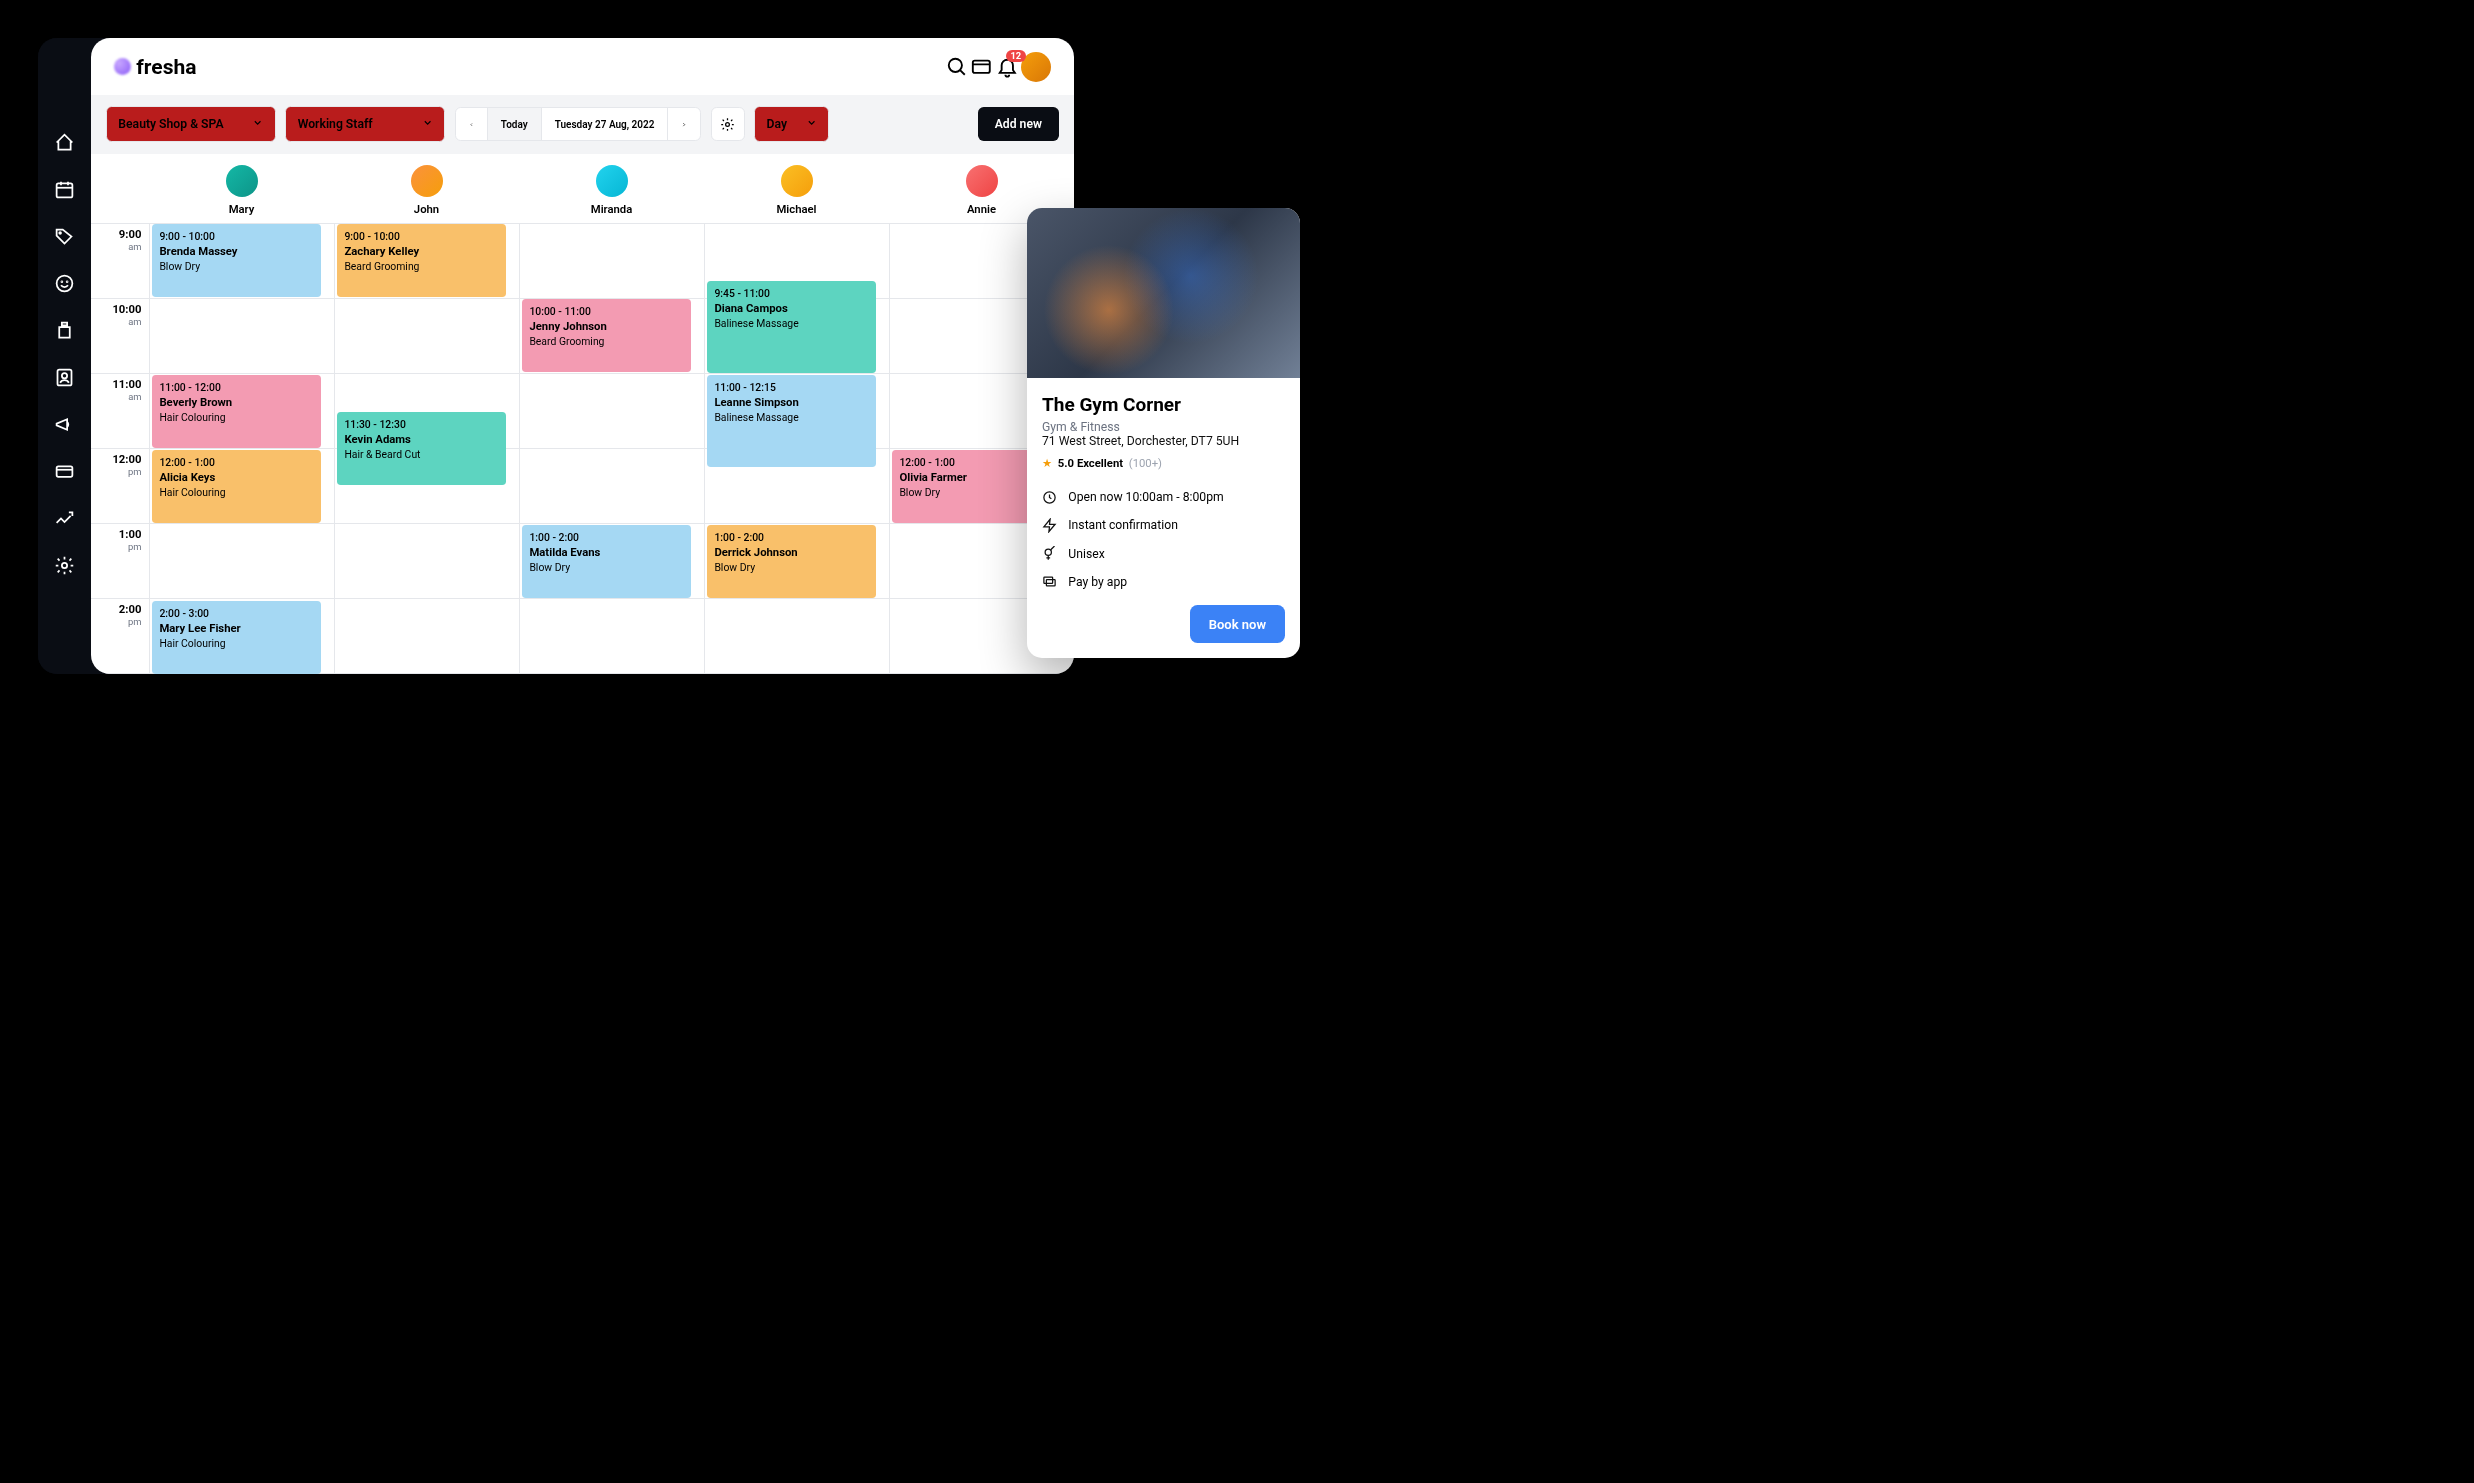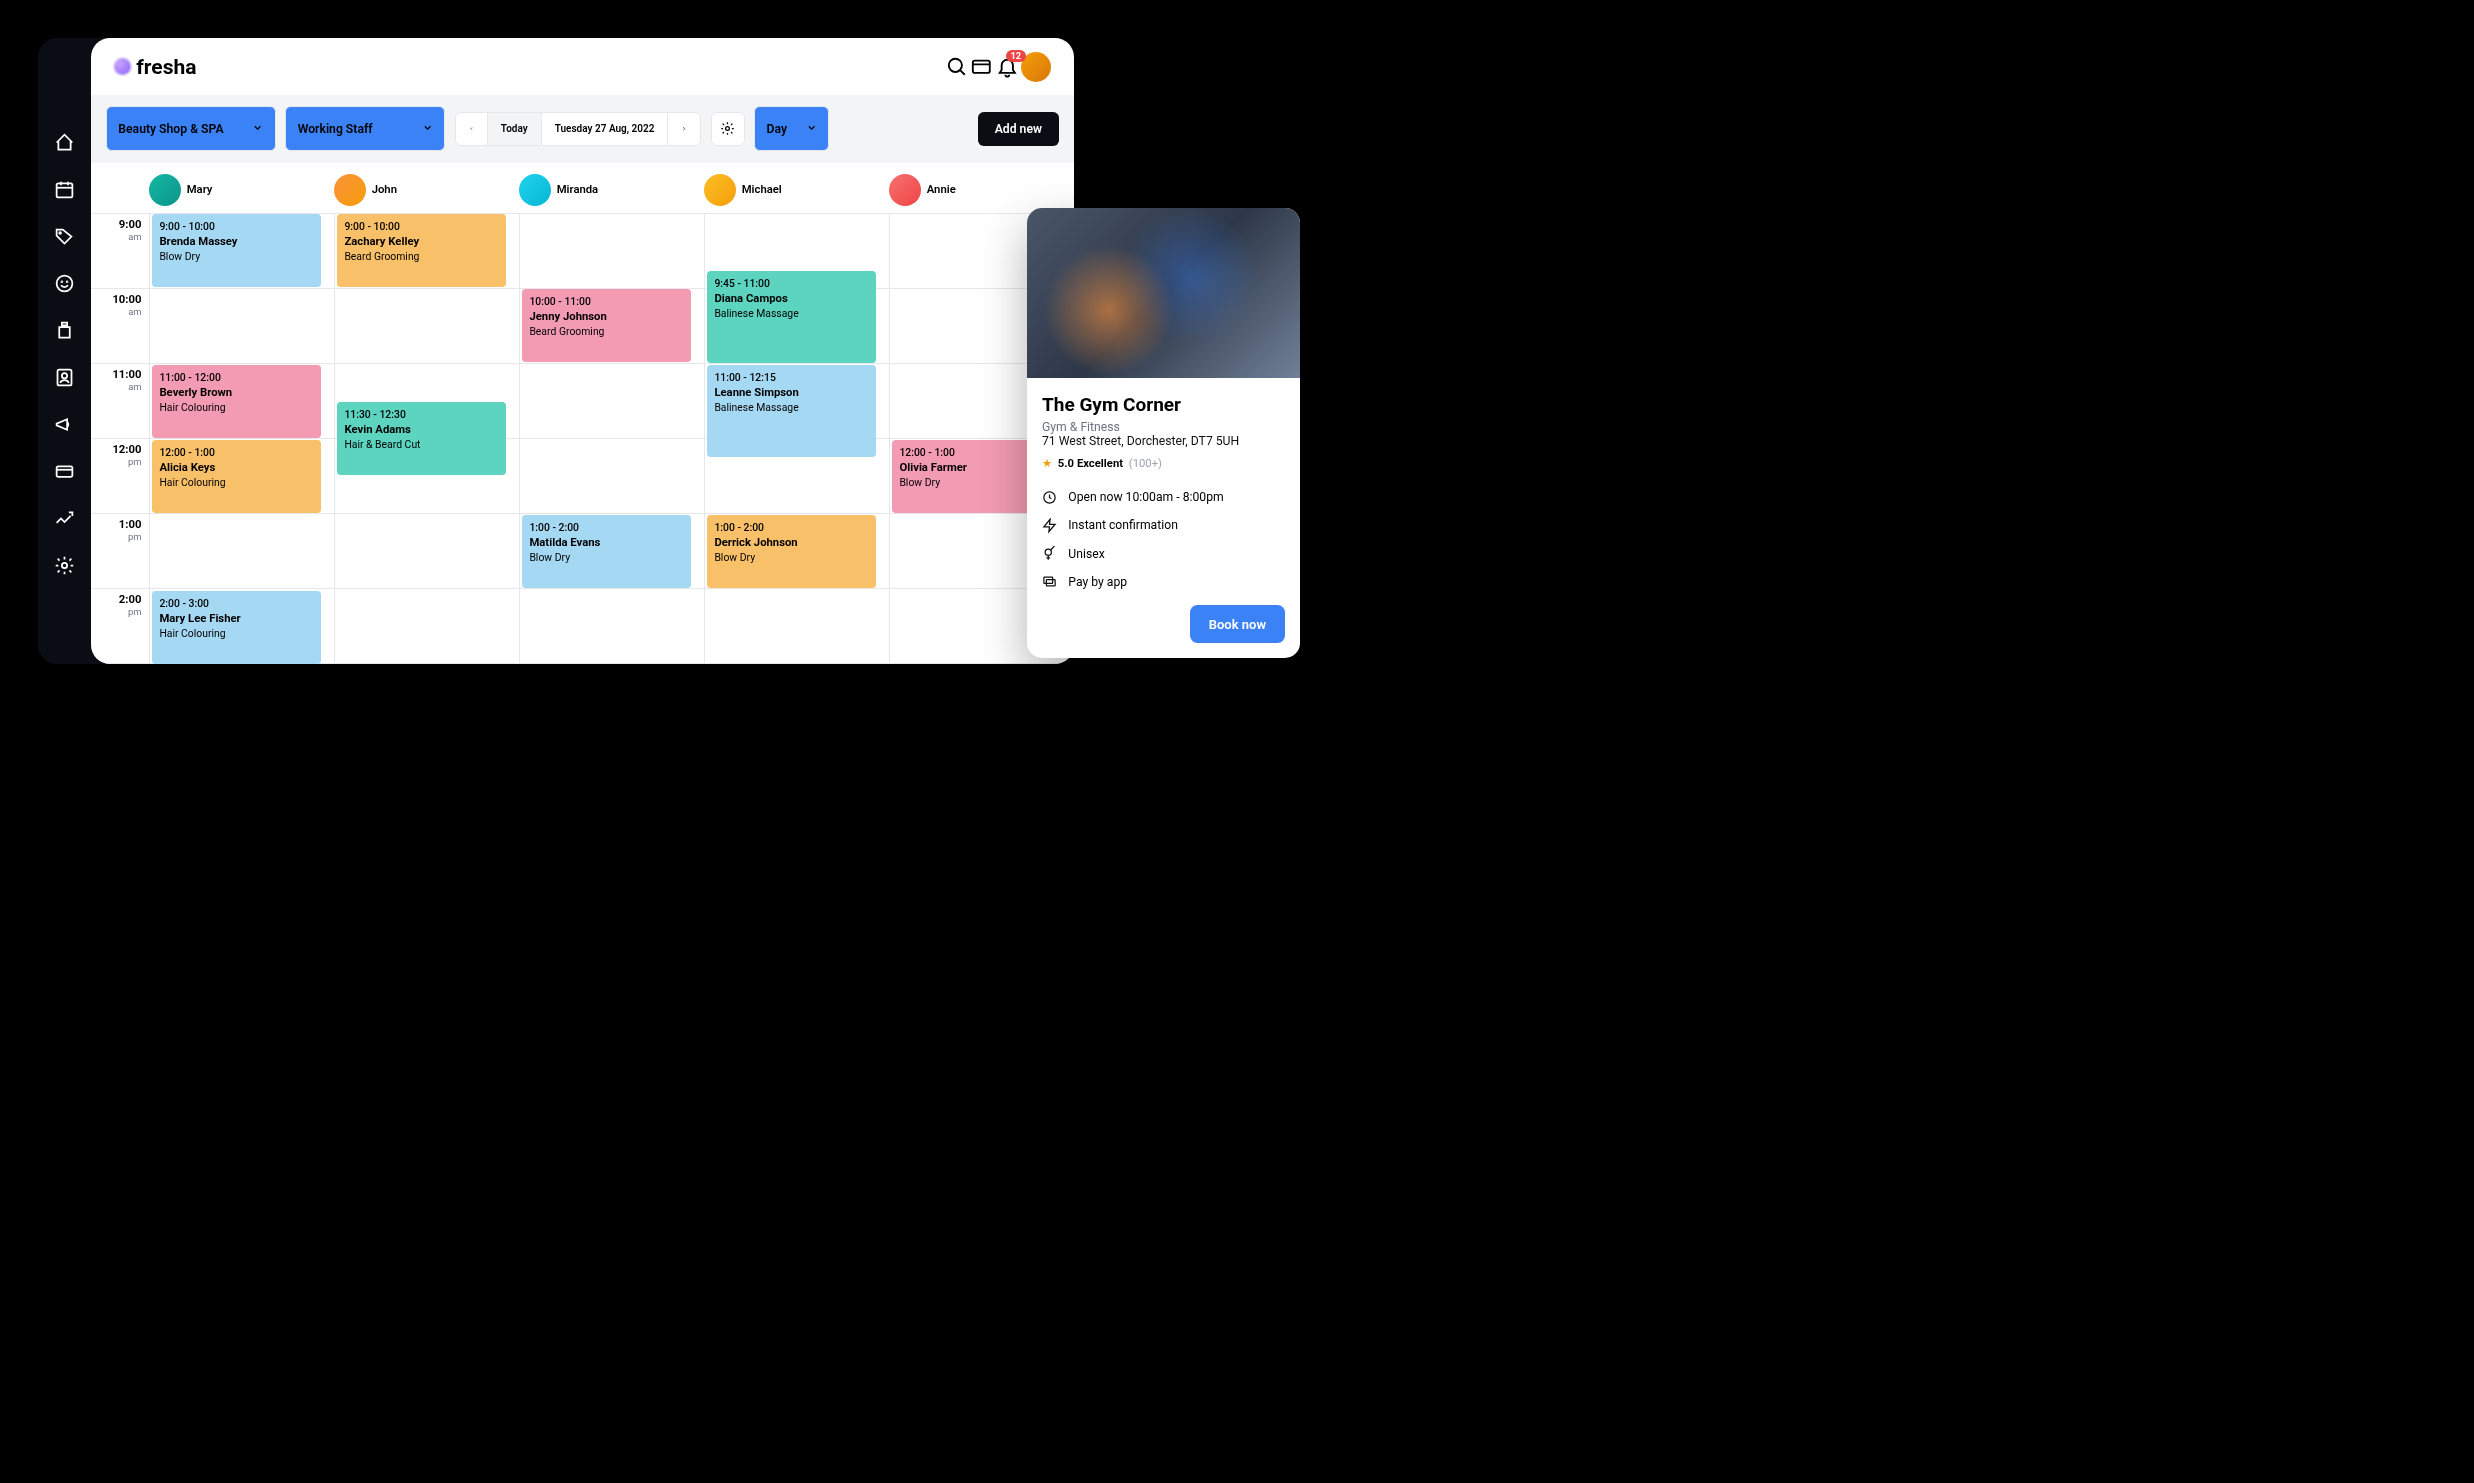--- a/index.html
+++ b/index.html
@@ -11,34 +11,34 @@
 .main { flex: 1; background: #fff; border-radius: 19px; overflow: hidden; }
 .topbar { height: 57px; display: flex; align-items: center; padding: 0 22.6px; justify-content: space-between; }
 .brand { display: flex; align-items: center; gap: 5.7px; font-size: 21px; font-weight: 700; color: #000; }
 .brand-dot { width: 17px; height: 17px; border-radius: 50%; background: radial-gradient(circle at 30% 30%, #c7a6ff, #8b5cf6); filter: blur(0.9px); }
 .top-actions { display: flex; align-items: center; gap: 3px; }
 .top-icon { width: 22.6px; height: 22.6px; cursor: pointer; position: relative; }
 .top-icon svg { width: 22.6px; height: 22.6px; stroke: #000; fill: none; stroke-width: 2; }
 .badge { position: absolute; top: -5.7px; right: -7.5px; background: #ef4444; color: #fff; font-size: 9.4px; font-weight: 700; padding: 0.9px 4.7px; border-radius: 7.5px; }
 .avatar { width: 30px; height: 30px; border-radius: 50%; background: linear-gradient(135deg,#f59e0b,#d97706); cursor: pointer; }
 .toolbar { background: #f3f4f6; padding: 11.3px 15px; display: flex; gap: 9.4px; align-items: center; }
-.select-btn { background: #3b82f6; border: 0.9px solid #e5e7eb; border-radius: 5.7px; height: 45px; padding: 0 11.3px; display: flex; align-items: center; gap: 7.5px; font-size: 12.2px; font-weight: 600; cursor: pointer; }
+.select-btn { background: #b91c1c; border: 0.9px solid #e5e7eb; border-radius: 5.7px; height: 36px; padding: 0 11.3px; display: flex; align-items: center; gap: 7.5px; font-size: 12.2px; font-weight: 600; cursor: pointer; }
 .select-btn .chev { margin-left: auto; }
 .select-btn.w1 { width: 170px; }
 .select-btn.w2 { width: 160px; }
 .date-group { display: flex; background: #fff; border: 0.9px solid #e5e7eb; border-radius: 5.7px; overflow: hidden; height: 34px; }
 .date-group .seg { padding: 0 13px; display: flex; align-items: center; font-size: 10px; font-weight: 600; cursor: pointer; border-right: 0.9px solid #e5e7eb; }
 .date-group .seg:last-child { border-right: none; }
 .date-group .nav { width: 32px; justify-content: center; }
 .date-group .today { background: #f3f4f6; }
 .icon-btn { background: #fff; border: 0.9px solid #e5e7eb; border-radius: 5.7px; width: 34px; height: 34px; display: flex; align-items: center; justify-content: center; cursor: pointer; }
 .view-select { width: 75px; }
 .add-btn { background: #0a0d14; color: #fff; border: none; border-radius: 5.7px; height: 34px; padding: 0 17px; font-size: 12.2px; font-weight: 600; cursor: pointer; margin-left: auto; text-align: center; }
 .staff-row { display: flex; padding: 11.3px 0 7.5px 58px; }
-.staff-col { flex: 1; display: flex; flex-direction: row; align-items: center; gap: 5.7px; }
+.staff-col { flex: 1; display: flex; flex-direction: column; align-items: center; gap: 5.7px; }
 .staff-av { width: 32px; height: 32px; border-radius: 50%; }
 .av-teal { background: linear-gradient(135deg,#14b8a6,#0d9488); }
 .av-orange { background: linear-gradient(135deg,#fb923c,#f59e0b); }
 .av-cyan { background: linear-gradient(135deg,#22d3ee,#06b6d4); }
 .av-yellow { background: linear-gradient(135deg,#fbbf24,#f59e0b); }
 .av-red { background: linear-gradient(135deg,#f87171,#ef4444); }
 .staff-name { font-size: 11.3px; font-weight: 600; }
 .grid { display: flex; border-top: 0.9px solid #e5e7eb; }
 .time-col { width: 58px; }
 .time-slot { height: 75px; border-bottom: 0.9px solid #e5e7eb; text-align: right; padding: 3.8px 7.5px 0 0; }

